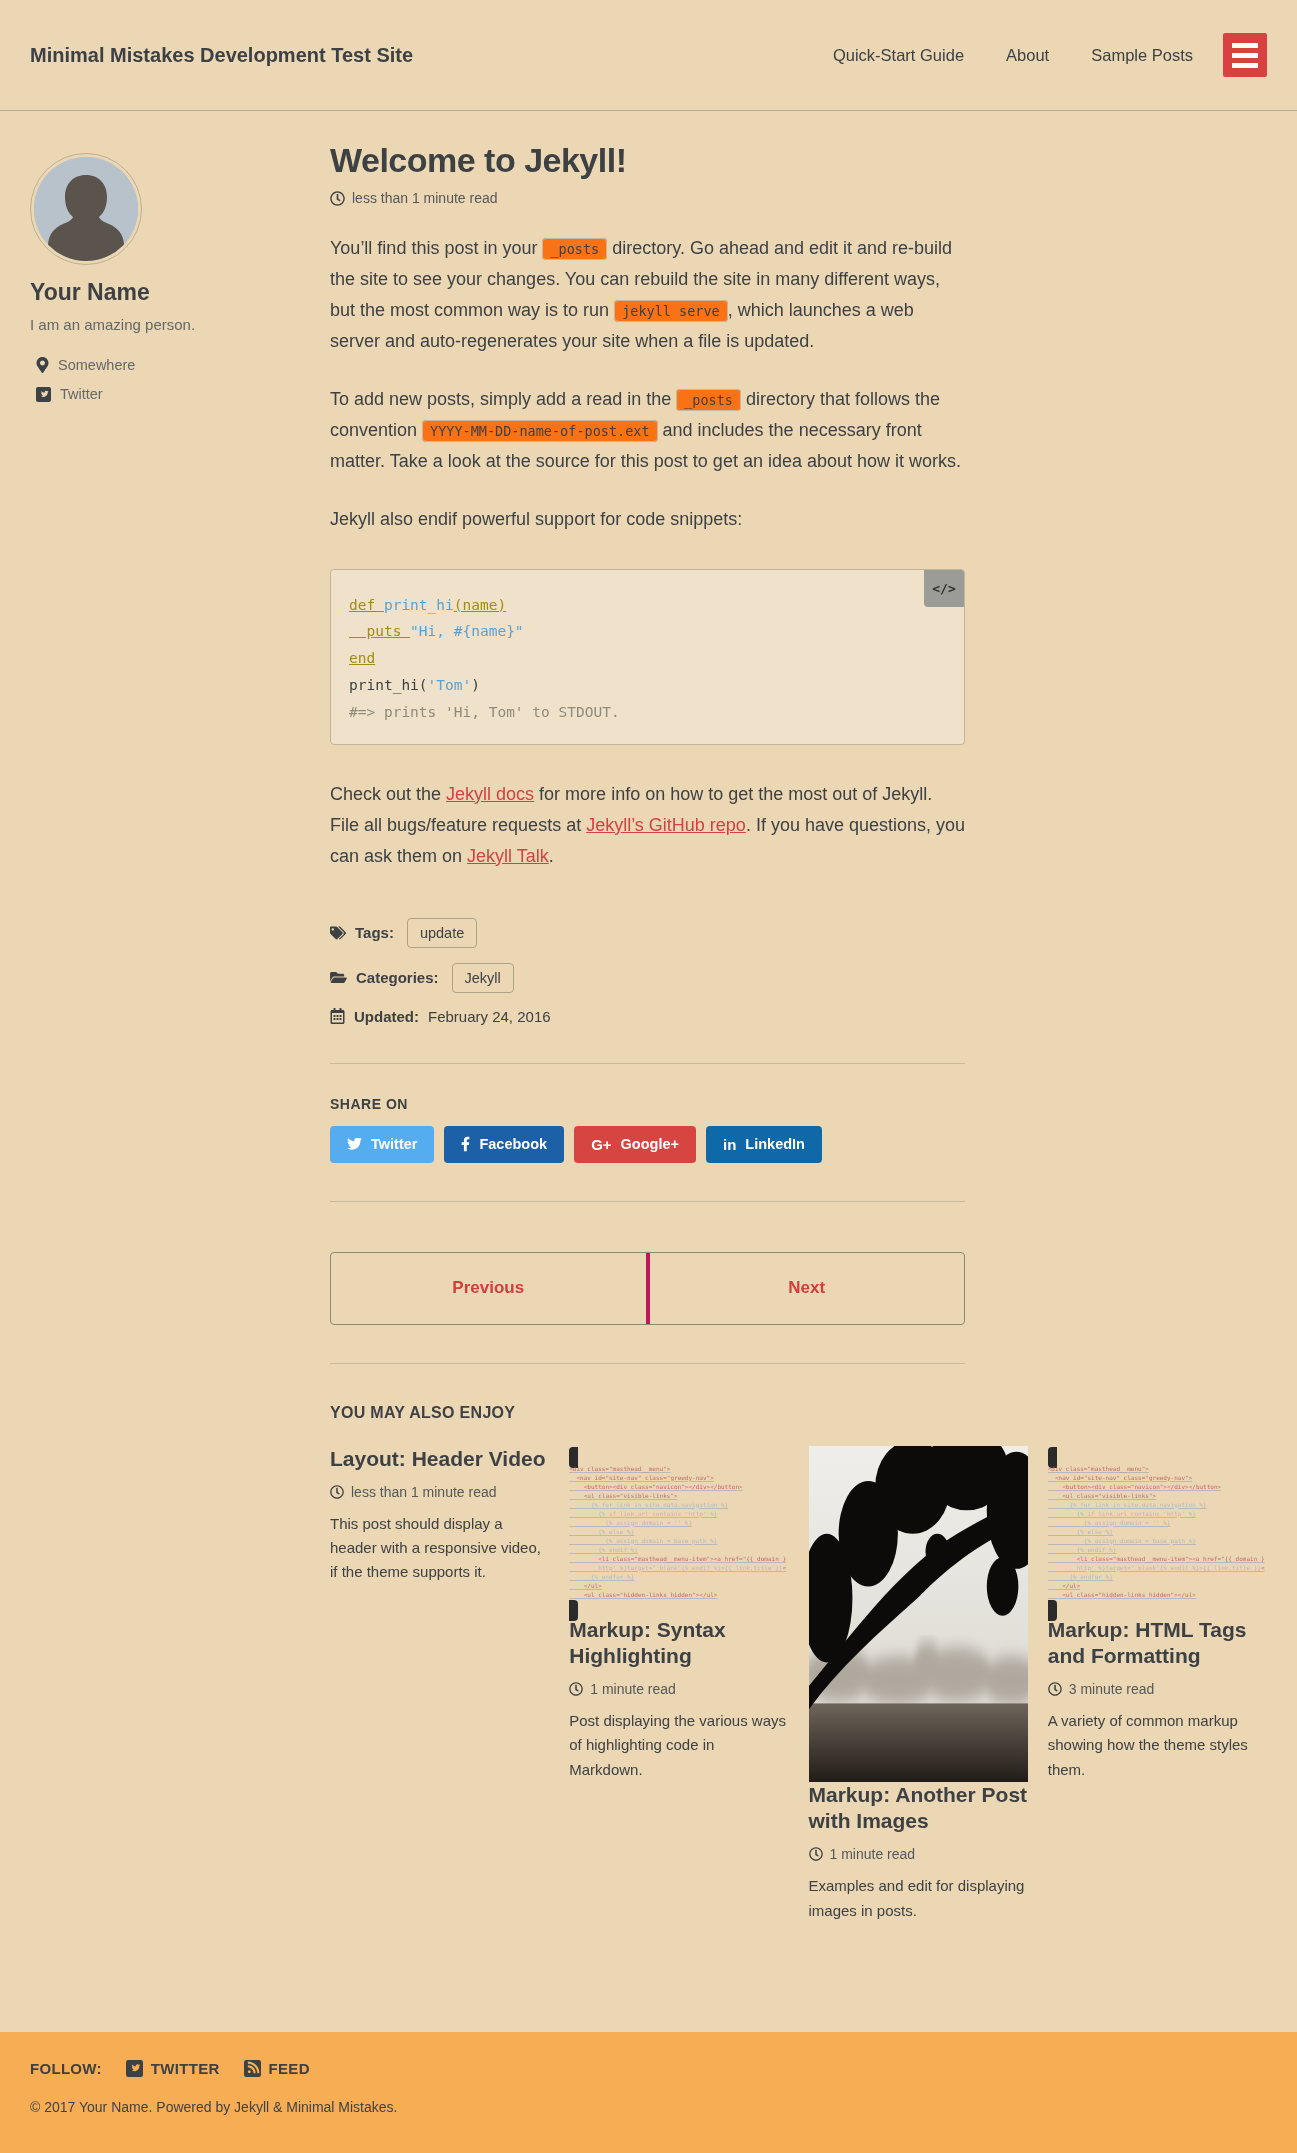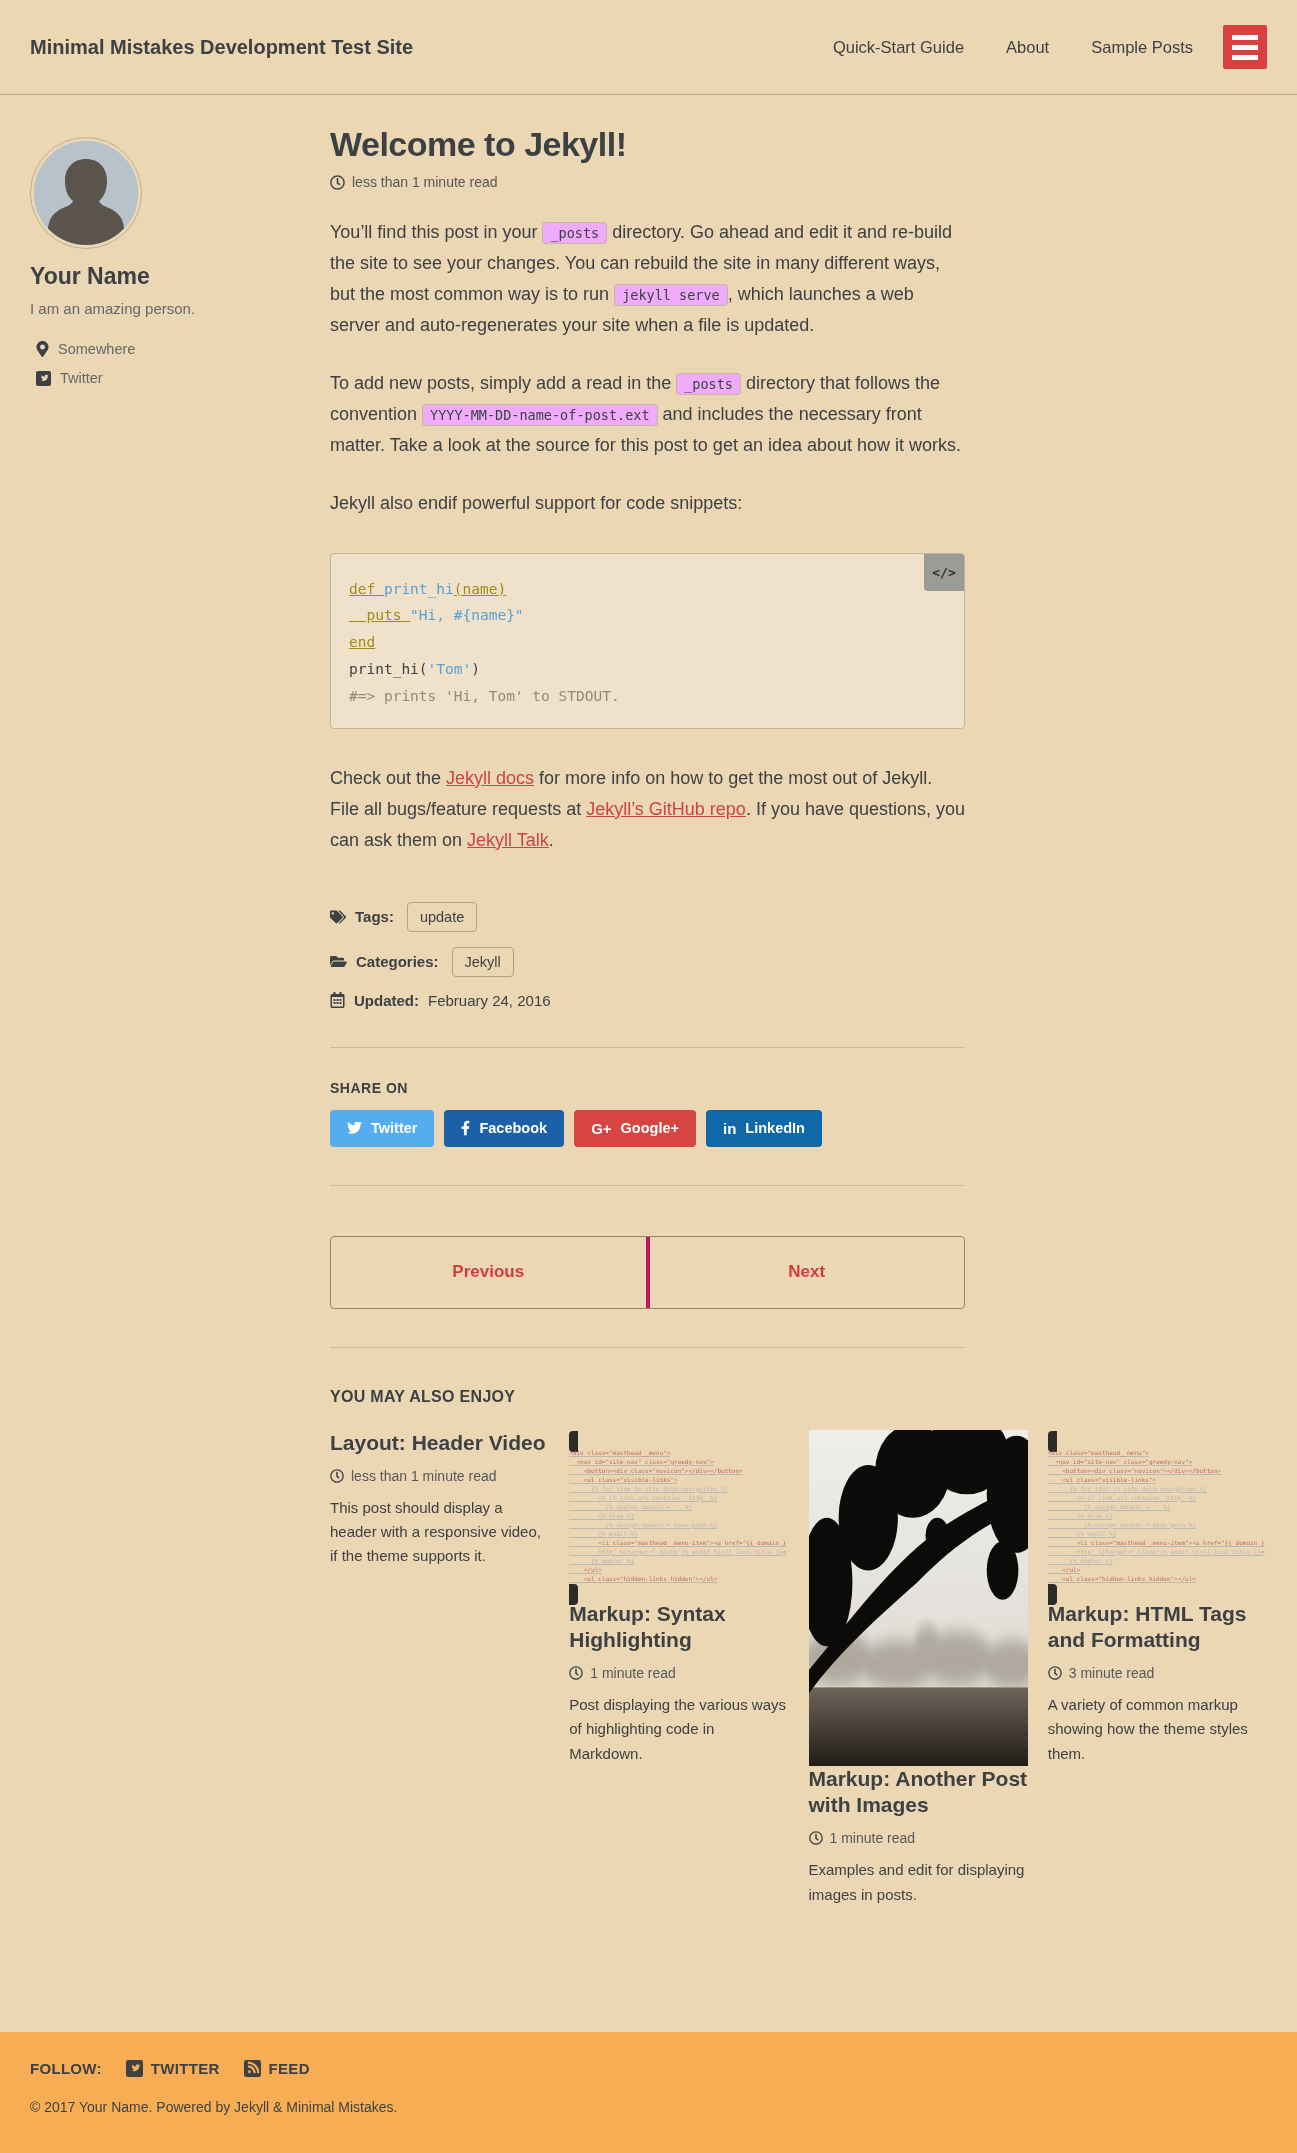--- a/index.html
+++ b/index.html
@@ -6,21 +6,21 @@
   html,body { background:#ecd7b4; }
   body {
     width:1297px; margin:0 auto;
     font-family:"Liberation Sans", sans-serif;
     color:#3d4144;
   }
   .page { min-height:2153px; display:flex; flex-direction:column; }
 
   
   .masthead {
-    height:95px; padding:0 30px;
+    height:111px; padding:0 30px;
     display:flex; align-items:center;
     border-bottom:1px solid #b5ab91;
   }
   .site-title { font-size:20px; font-weight:bold; color:#3d4144; text-decoration:none; }
   .masthead-nav { margin-left:auto; display:flex; align-items:center; gap:42px; }
   .masthead-nav a { font-size:16.5px; color:#3d4144; text-decoration:none; }
   .nav-toggle {
     margin-left:30px; width:44px; height:44px; border:none; border-radius:2px;
     background:#d94141; display:flex; flex-direction:column; justify-content:center;
     align-items:center; gap:5px; cursor:pointer;
@@ -48,21 +48,21 @@
     font-size:14.5px; color:#646769; text-decoration:none;
   }
   .author-links svg { flex-shrink:0; }
 
   
   .post-title { font-size:34px; font-weight:bold; margin:16px 0 10px; letter-spacing:-0.5px; }
   .post-meta { display:flex; align-items:center; gap:7px; font-size:14px; color:#55585a; margin-bottom:8px; }
   .post-body p { font-size:18px; line-height:1.72; margin:27px 0; }
   .inline-code {
     font-family:"DejaVu Sans Mono","Liberation Mono",monospace;
-    font-size:13.5px; background:#f0abfc; border:1px solid #c5b99d;
+    font-size:13.5px; background:#f97316; border:1px solid #c5b99d;
     border-radius:4px; padding:2px 7px; white-space:nowrap;
   }
   .text-link { color:#ce4343; text-decoration:underline; }
 
   .code-block {
     position:relative; background:#f0e2ca; border:1px solid #c2b698;
     border-radius:4px; margin:34px 0; padding:22px 18px 18px;
   }
   .code-badge {
     position:absolute; top:0; right:0; width:40px; height:37px;

